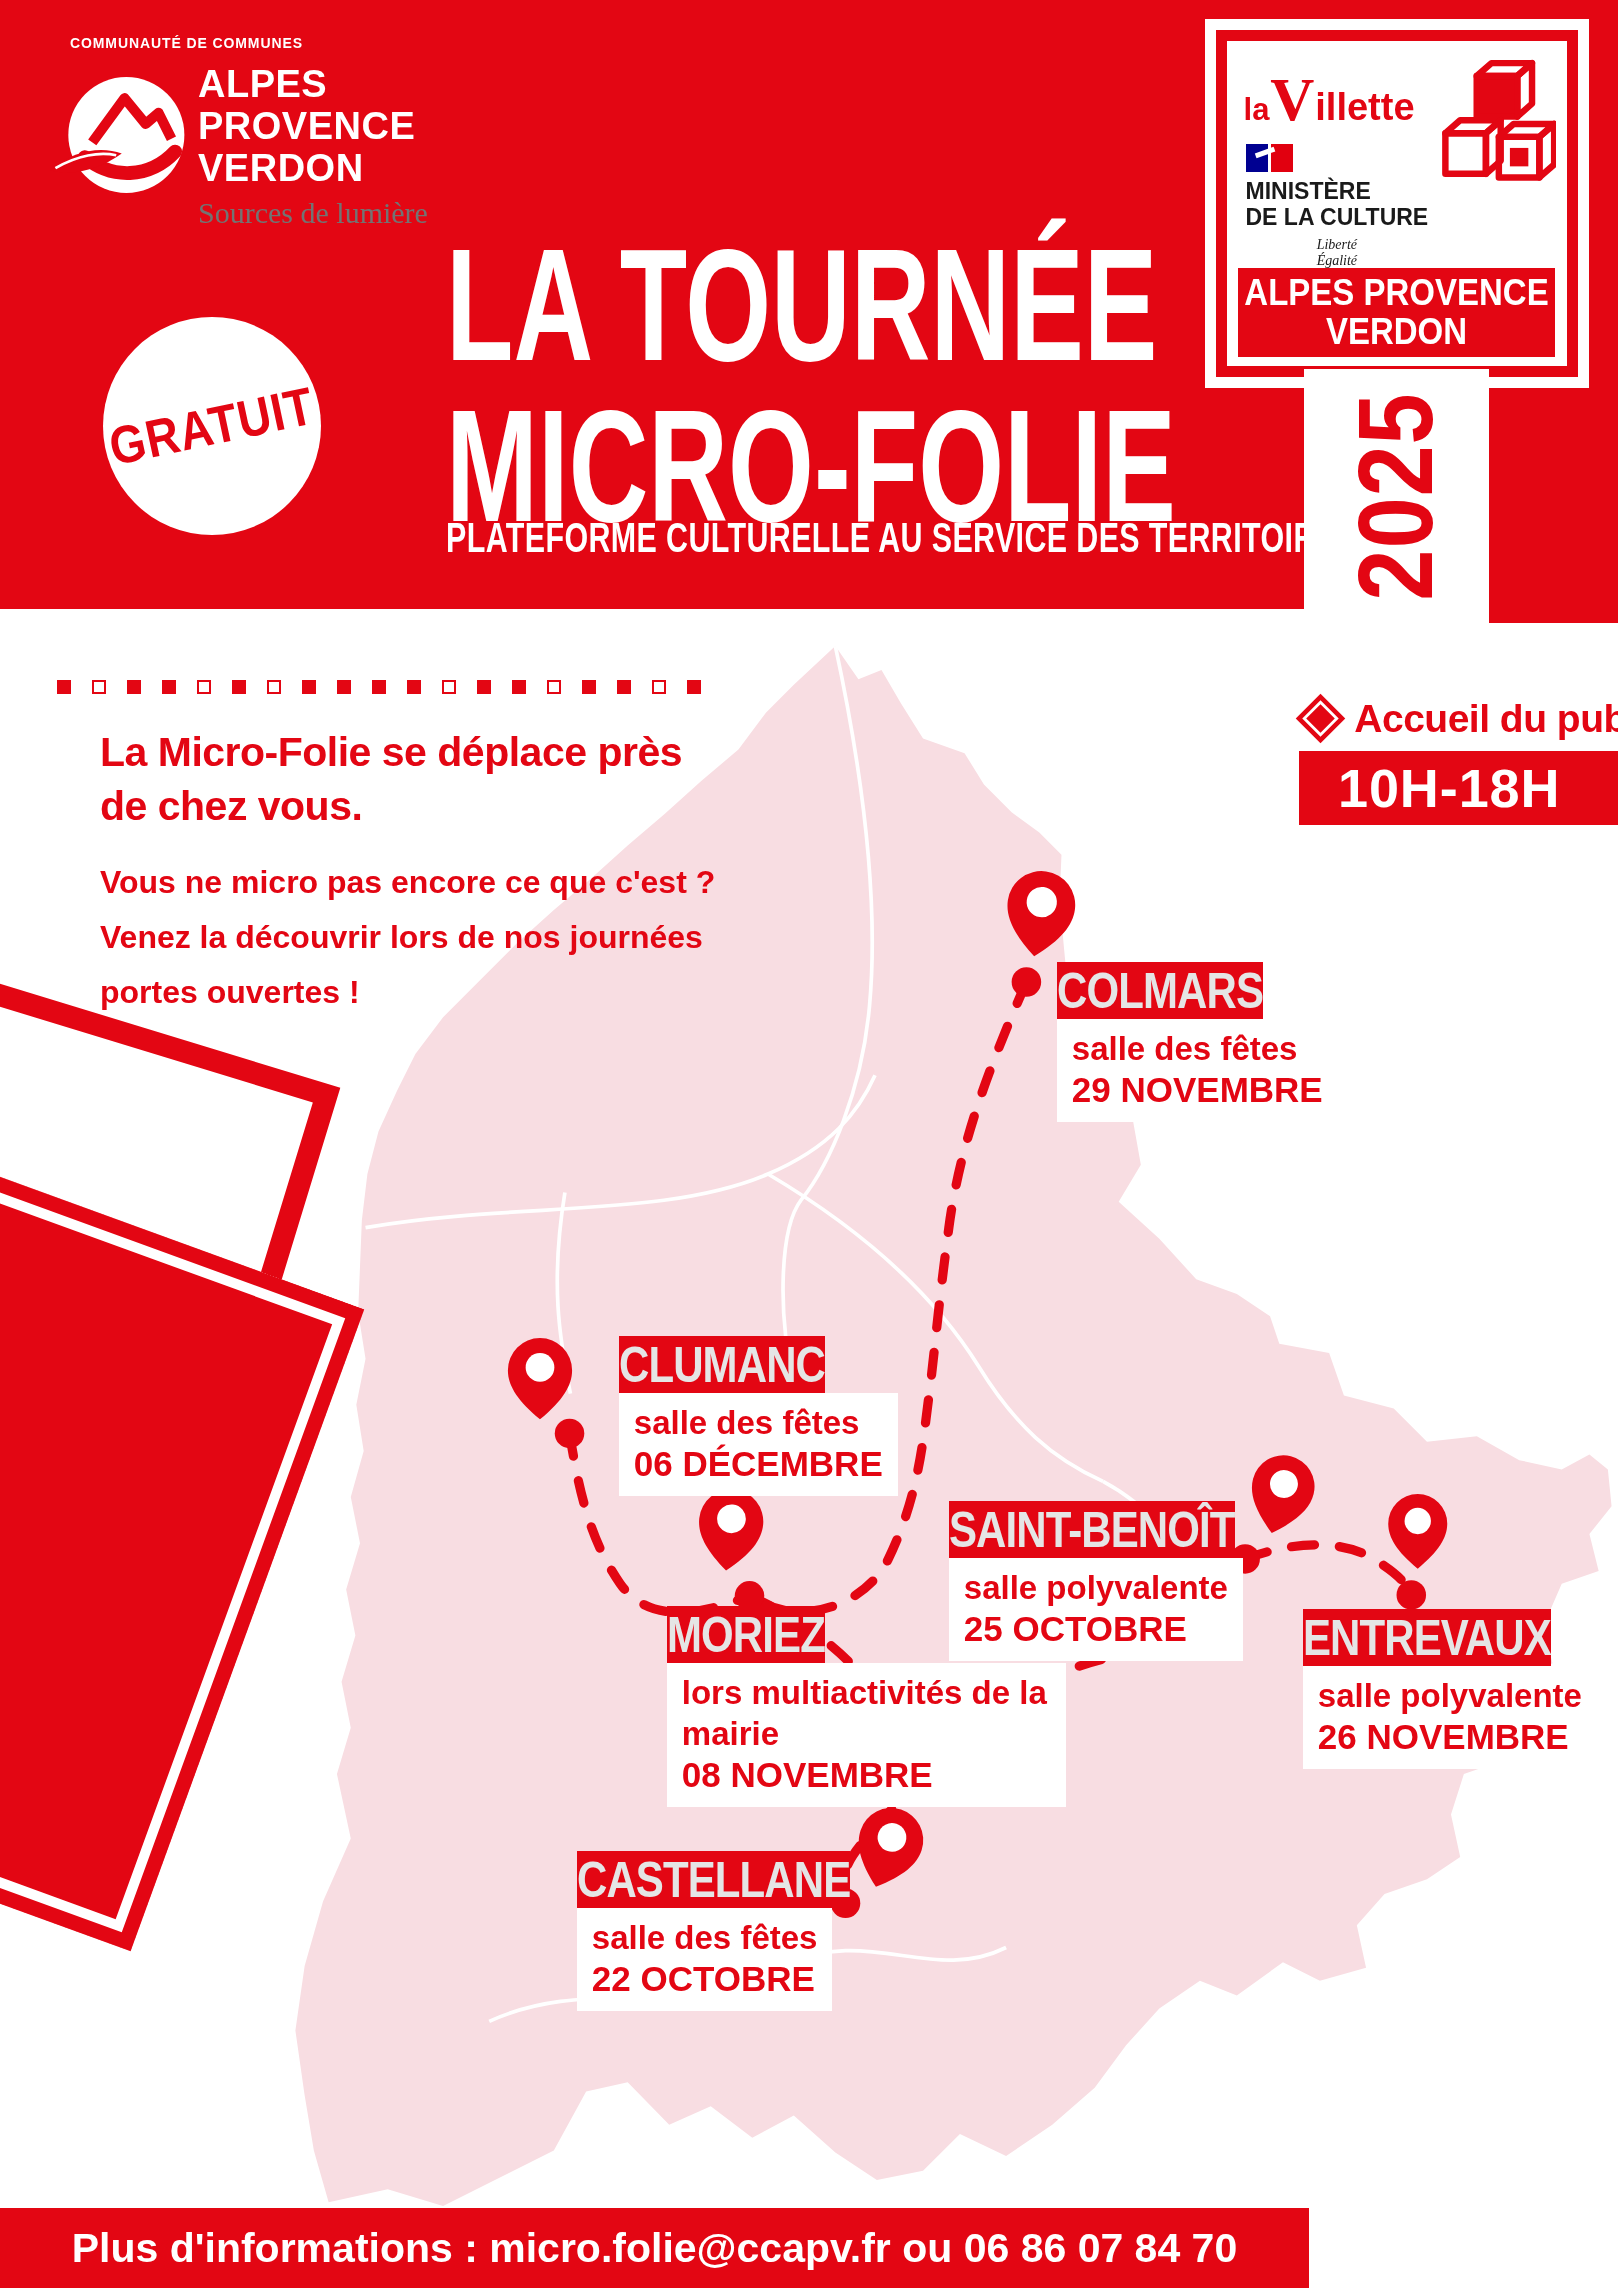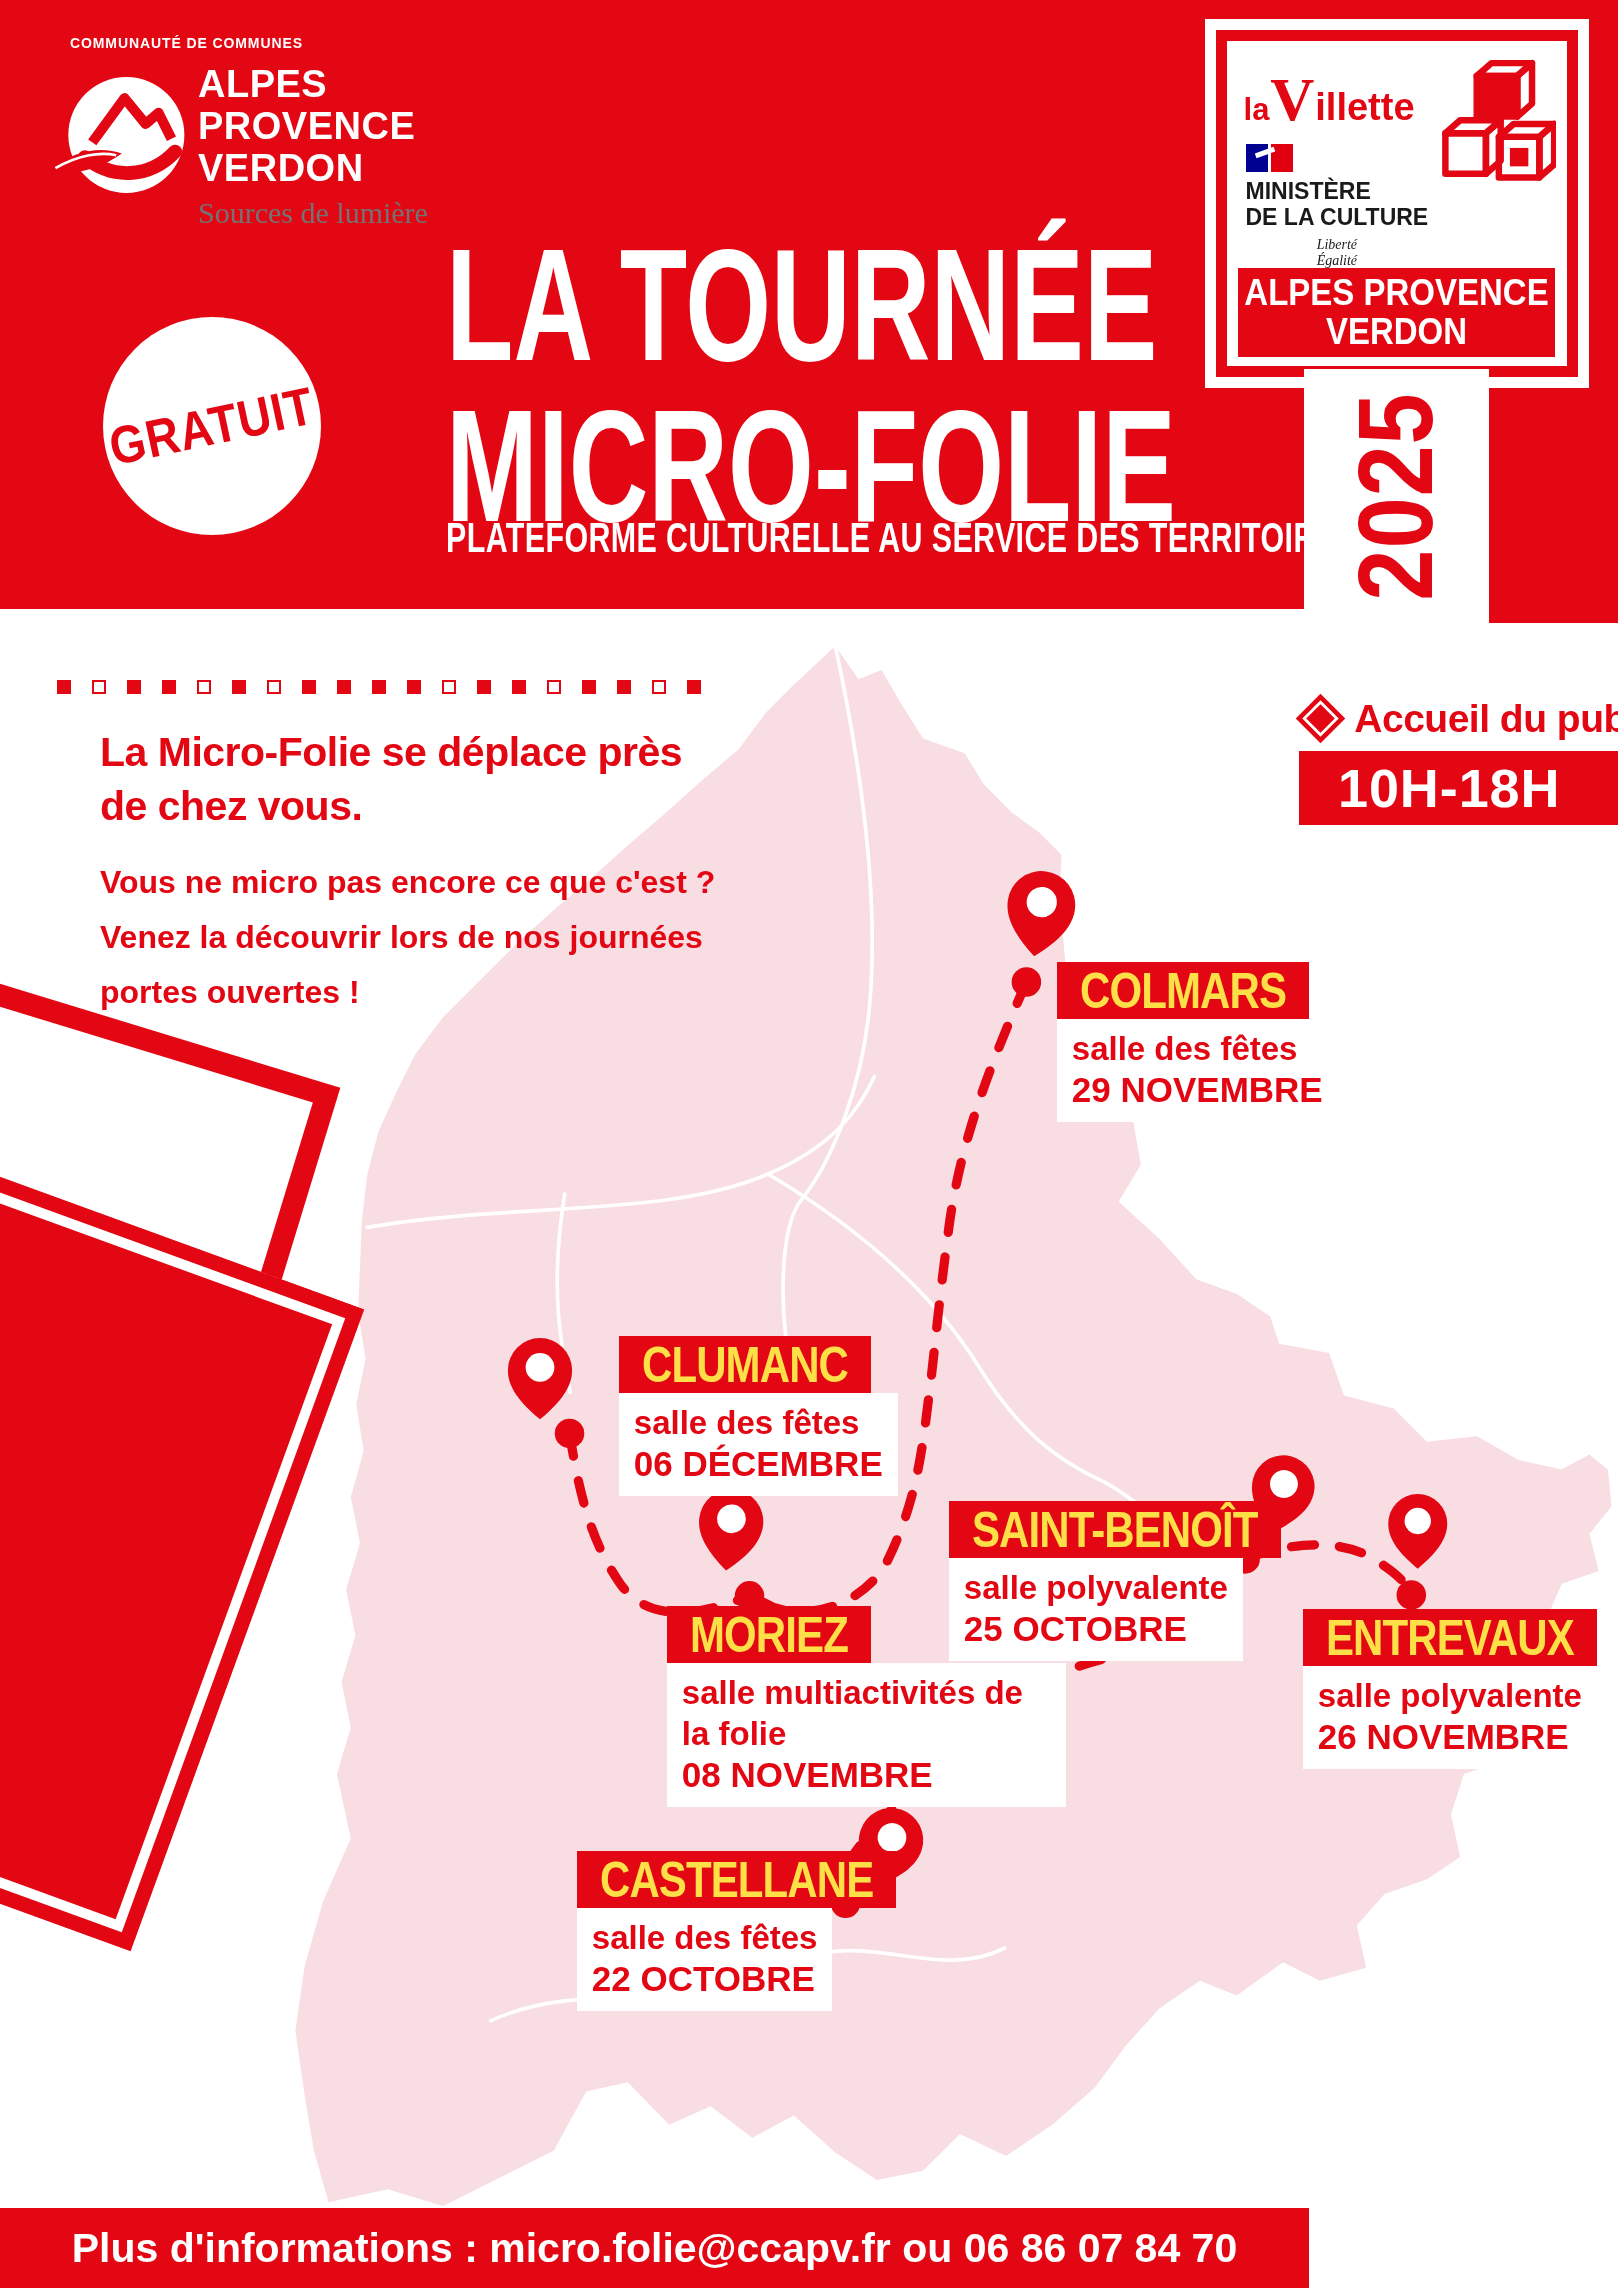--- a/index.html
+++ b/index.html
@@ -73,21 +73,21 @@
 
   
   .map-svg { left:0; top:0; width:1619px; height:2289px; z-index:1; }
 
   .frame-a { left:-575px; top:951px; width:831px; height:701px; border:22px solid #e30613; transform:rotate(17deg); z-index:2; background:transparent; }
   .frame-b { left:-415px; top:1172px; width:683px; height:683px; background:#e30613; transform:rotate(20deg); z-index:3;
     box-shadow: inset 0 0 0 14.8px #e30613, inset 0 0 0 25px #fff; }
 
   
   .loc { z-index:6; display:flex; flex-direction:column; align-items:flex-start; }
-  .loc-name { background:#e30613; color:#fde047; height:57px; line-height:57px; padding:0 23px;
+  .loc-name { background:#e30613; color:#e5e5e5; height:57px; line-height:57px; padding:0 0;
     font-size:42px; font-weight:bold; letter-spacing:-0.9px; white-space:nowrap; }
   .loc-name span { display:inline-block; transform:scaleY(1.2); }
   .loc-detail { background:#fff; padding:9.2px 14.8px 11px 14.8px; }
   .loc-venue { color:#e30613; font-size:33px; font-weight:bold; line-height:41px; }
   .loc-date { color:#e30613; font-size:35px; font-weight:bold; line-height:42px; letter-spacing:0; }
   .loc-colmars   { left:1057px; top:962px; }
   .loc-clumanc   { left:619px;  top:1336px;justify-content:flex-end; }
   .loc-stbenoit  { left:949px; top:1501px; }
   .loc-moriez    { left:667px;  top:1606px; }
   .loc-moriez .loc-venue { max-width:369px; }
@@ -297,21 +297,21 @@
   <div class="loc-name"><span>SAINT-BENOÎT</span></div>
   <div class="loc-detail">
     <div class="loc-venue">salle polyvalente</div>
     <div class="loc-date">25 OCTOBRE</div>
   </div>
 </div>
 
 <div class="abs loc loc-moriez">
   <div class="loc-name"><span>MORIEZ</span></div>
   <div class="loc-detail">
-    <div class="loc-venue">salle multiactivités de la folie</div>
+    <div class="loc-venue">lors multiactivités de la mairie</div>
     <div class="loc-date">08 NOVEMBRE</div>
   </div>
 </div>
 
 <div class="abs loc loc-entrevaux">
   <div class="loc-name"><span>ENTREVAUX</span></div>
   <div class="loc-detail">
     <div class="loc-venue">salle polyvalente</div>
     <div class="loc-date">26 NOVEMBRE</div>
   </div>

